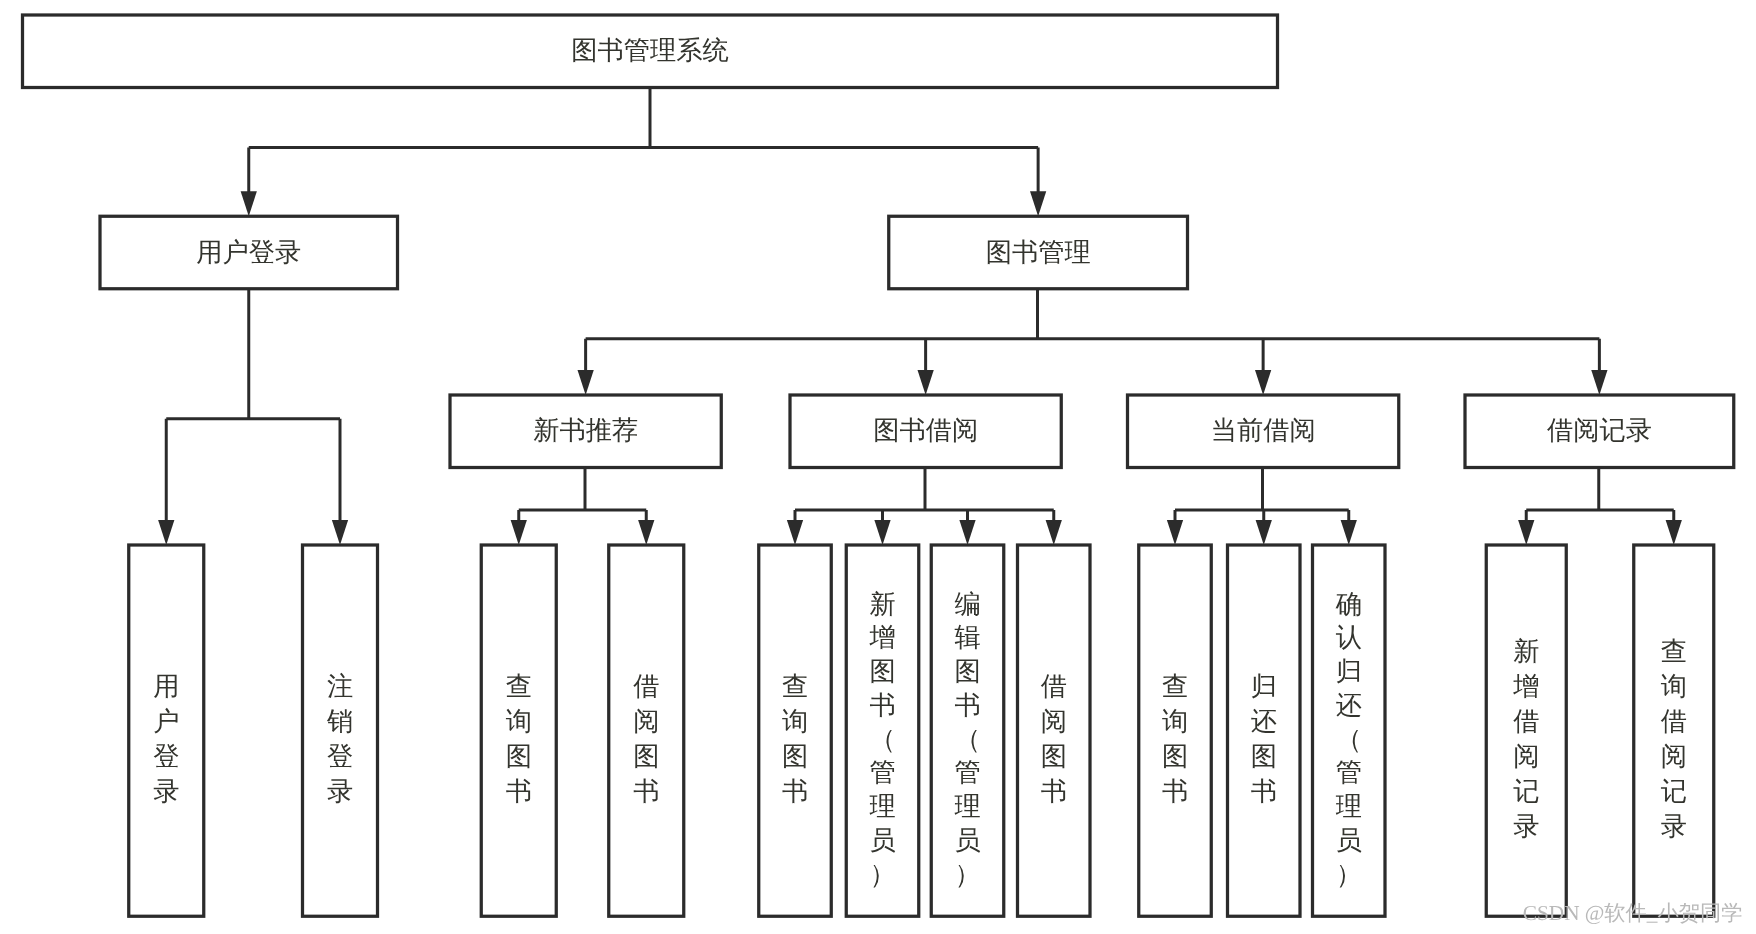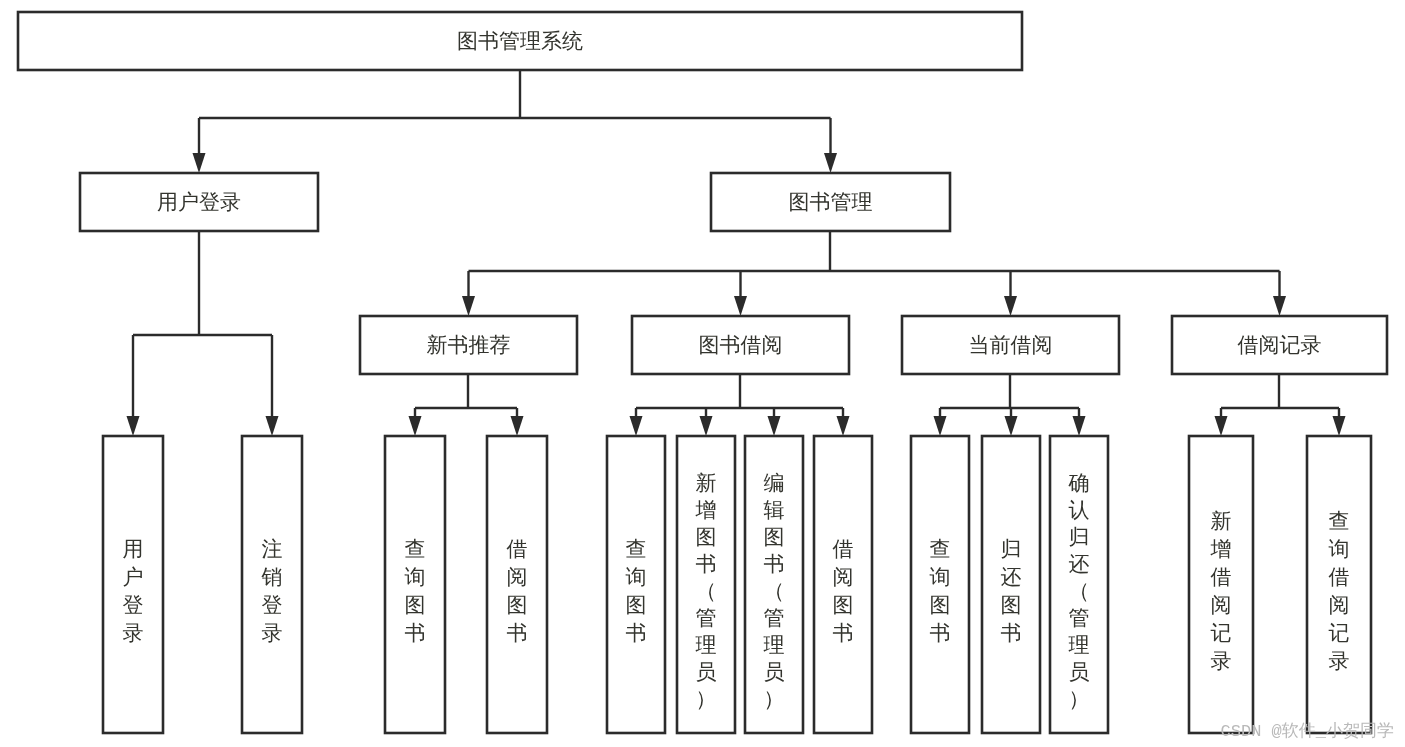--- a/index.html
+++ b/index.html
@@ -45,21 +45,21 @@
     fill: #33342e;
     font-family: "Liberation Sans", "DejaVu Sans", sans-serif;
     font-size: 21px;
     text-anchor: middle;
     dominant-baseline: middle;
   }
   .watermark-text {
     position: absolute;
     right: 8px;
     bottom: 5px;
-    font-family: Liberation Mono, monospace;
+    font-family: Liberation Serif, serif;
     font-size: 17px;
     color: #b9b9b9;
     white-space: nowrap;
     user-select: none;
   }
 </style>
 </head>
 <body>
 
 <div id="diagram-root">

